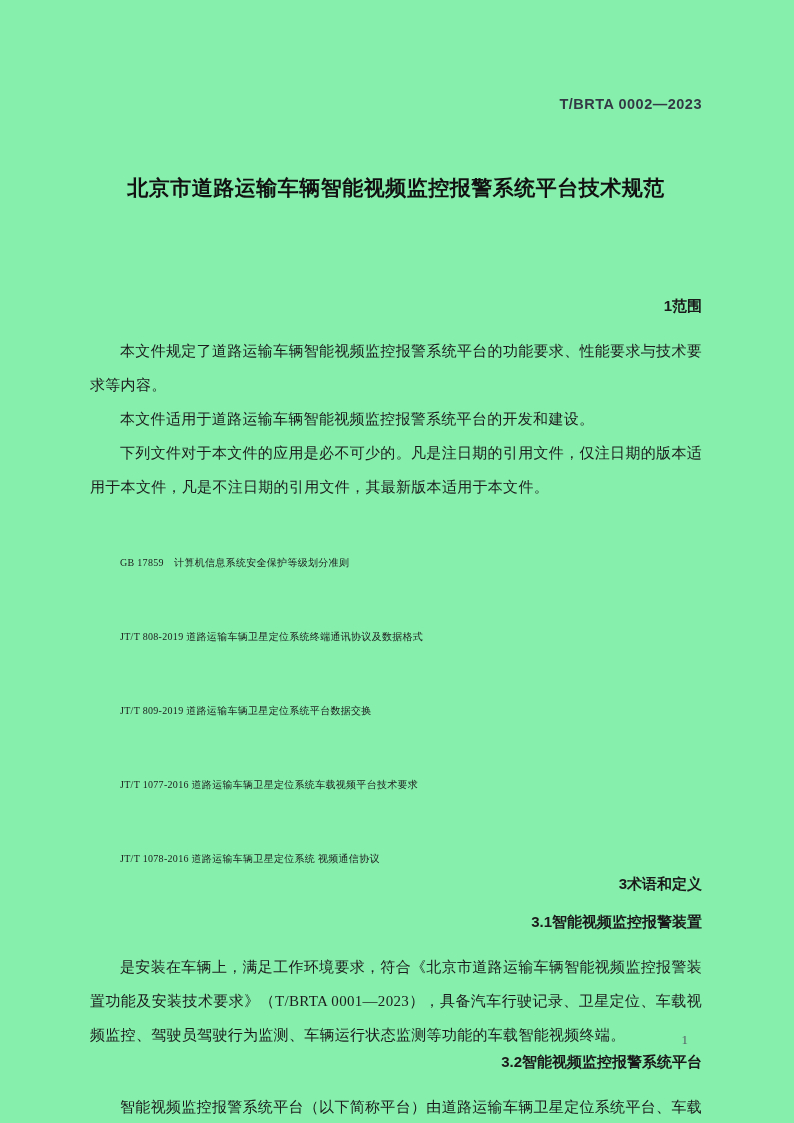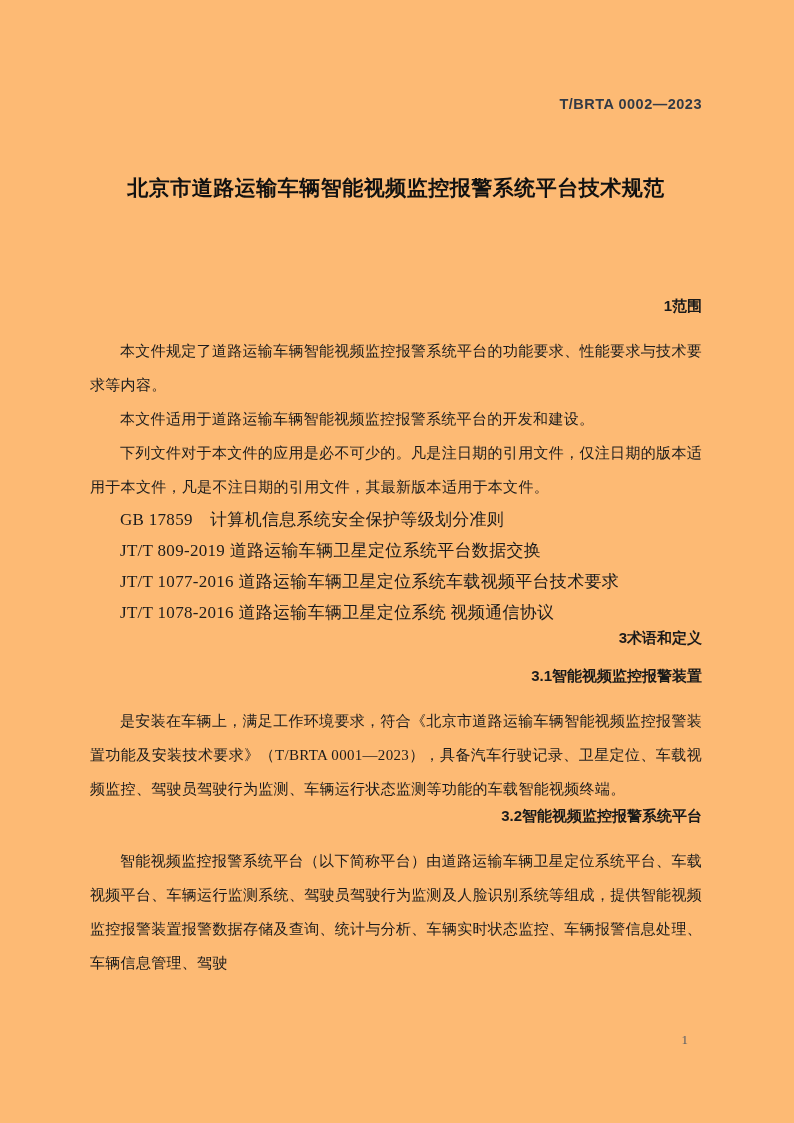--- a/index.html
+++ b/index.html
@@ -1,21 +1,21 @@
 <!DOCTYPE html>
 <html><head>
 <meta charset="utf-8">
 <style>
   html, body { margin: 0; padding: 0; background: #fff; }
   .page {
     position: relative;
     width: 794px;
     height: 1123px;
     margin: 0 auto;
-    background: #fdba74;
+    background: #86efac;
     box-sizing: border-box;
     padding: 96px 92px 0 90px;
     overflow: hidden;
     font-family: "Liberation Serif", "DejaVu Serif", serif;
     color: #1c1c1c;
   }
   .doc-header {
     text-align: right;
     font-family: "Liberation Sans", "DejaVu Sans", sans-serif;
     font-size: 14.5px;
@@ -46,21 +46,21 @@
   .h .n { display: inline-block; min-width: 28px; }
   .para {
     margin: 0;
     font-size: 15px;
     line-height: 34px;
     text-indent: 2em;
     text-align: justify;
     letter-spacing: 0.3px;
   }
   .refs { margin: 0; padding: 0 0 0 30px; list-style: none; }
-  .ref  { font-size: 17px; line-height: 31px; letter-spacing: 0.3px; }
+  .ref  { font-size: 10px; line-height: 31px; letter-spacing: 0.3px; margin-top: 43px; }
   .doc-footer {
     position: absolute;
     top: 1030px;
     right: 106px;
   }
   .page-num { font-size: 13px; color: #555c66; }
 </style>
 </head>
 <body>
 
@@ -75,20 +75,21 @@
   <section>
     <h2 class="h"><span class="n">1</span><span class="t">范围</span></h2>
     <p class="para">本文件规定了道路运输车辆智能视频监控报警系统平台的功能要求、性能要求与技术要求等内容。</p>
     <p class="para">本文件适用于道路运输车辆智能视频监控报警系统平台的开发和建设。</p>
   </section>
 
   <section>
     <p class="para">下列文件对于本文件的应用是必不可少的。凡是注日期的引用文件，仅注日期的版本适用于本文件，凡是不注日期的引用文件，其最新版本适用于本文件。</p>
     <ul class="refs">
       <li class="ref">GB 17859　计算机信息系统安全保护等级划分准则</li>
+      <li class="ref">JT/T 808-2019 道路运输车辆卫星定位系统终端通讯协议及数据格式</li>
       <li class="ref">JT/T 809-2019 道路运输车辆卫星定位系统平台数据交换</li>
       <li class="ref">JT/T 1077-2016 道路运输车辆卫星定位系统车载视频平台技术要求</li>
       <li class="ref">JT/T 1078-2016 道路运输车辆卫星定位系统 视频通信协议</li>
     </ul>
   </section>
 
   <section>
     <h2 class="h"><span class="n">3</span><span class="t">术语和定义</span></h2>
 
     <h3 class="h"><span class="n">3.1</span><span class="t">智能视频监控报警装置</span></h3>

